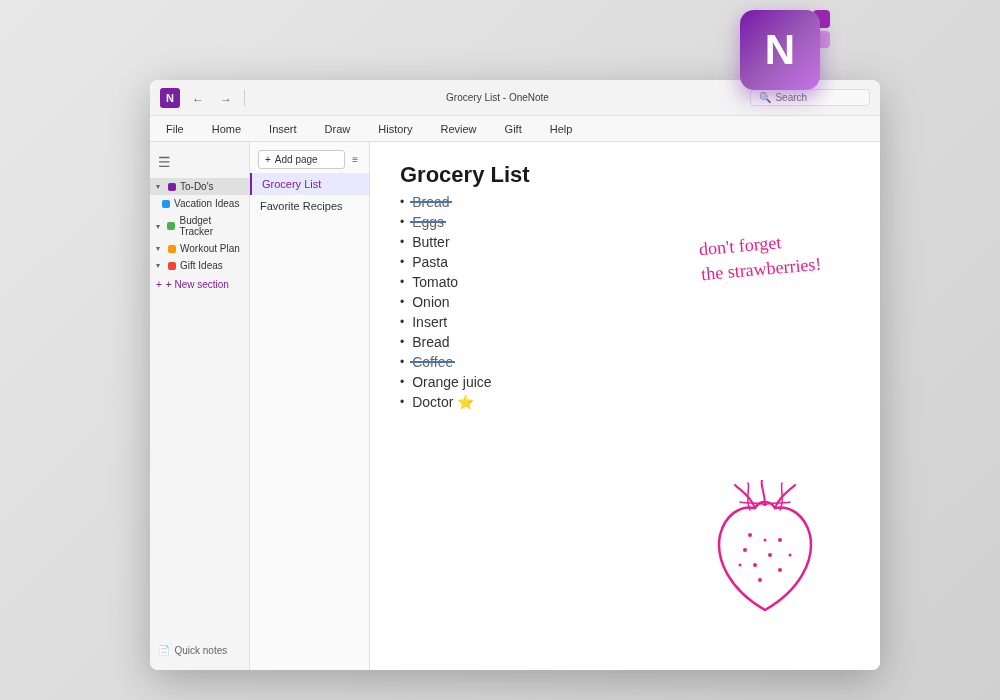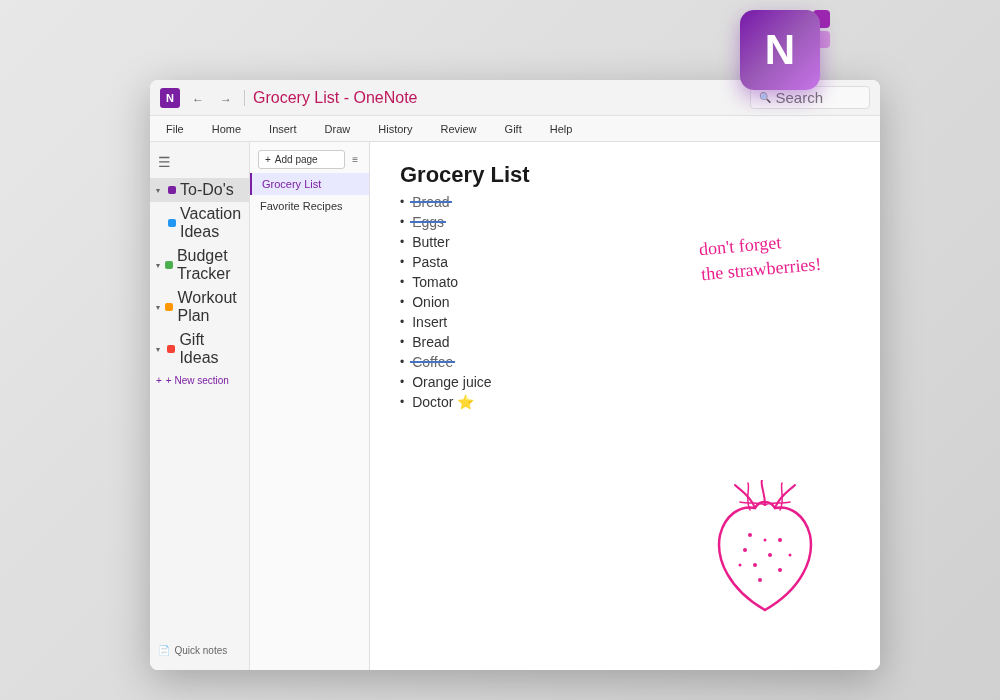--- a/index.html
+++ b/index.html
@@ -83,42 +83,43 @@
       align-items: center;
       justify-content: center;
     }
     .title-bar-back, .title-bar-forward {
       font-size: 12px;
       color: #666;
       cursor: pointer;
       padding: 2px 4px;
     }
     .title-bar-title {
-      font-size: 16px;
-      color: #be185d;
+      font-size: 10px;
+      color: #404040;
       flex: 1;
+      text-align: center;
     }
     .title-search {
       display: flex;
       align-items: center;
       background: #f9f9f9;
       border: 1px solid #ddd;
       border-radius: 4px;
       padding: 2px 8px;
       gap: 4px;
       width: 120px;
     }
     .search-icon-small {
       color: #888;
       font-size: 10px;
     }
     .title-search input {
       border: none;
       background: transparent;
-      font-size: 15px;
+      font-size: 10px;
       color: #666;
       outline: none;
       width: 80px;
     }
 
     
     .ribbon {
       height: 26px;
       background: #f8f8f8;
       border-bottom: 1px solid #e0e0e0;
@@ -176,21 +177,21 @@
       color: #666;
       width: 8px;
     }
     .section-dot {
       width: 8px;
       height: 8px;
       border-radius: 2px;
       flex-shrink: 0;
     }
     .section-label {
-      font-size: 16px;
+      font-size: 10px;
       color: #333;
     }
     .new-section {
       display: flex;
       align-items: center;
       padding: 3px 6px;
       cursor: pointer;
       gap: 4px;
       color: #7B1FA2;
       font-size: 10px;
@@ -375,21 +376,21 @@
       <div class="hamburger">☰</div>
 
       <div class="section-group">
 
         <div class="section-item active">
           <span class="section-chevron">▾</span>
           <span class="section-dot" style="background:#7B1FA2;"></span>
           <span class="section-label">To-Do's</span>
         </div>
 
-        <div class="section-item" style="padding-left:18px;">
+        <div class="section-item" style="padding-left:12px;">
           <span class="section-dot" style="background:#2196F3;"></span>
           <span class="section-label">Vacation Ideas</span>
         </div>
 
         <div class="section-item">
           <span class="section-chevron">▾</span>
           <span class="section-dot" style="background:#4CAF50;"></span>
           <span class="section-label">Budget Tracker</span>
         </div>
 

